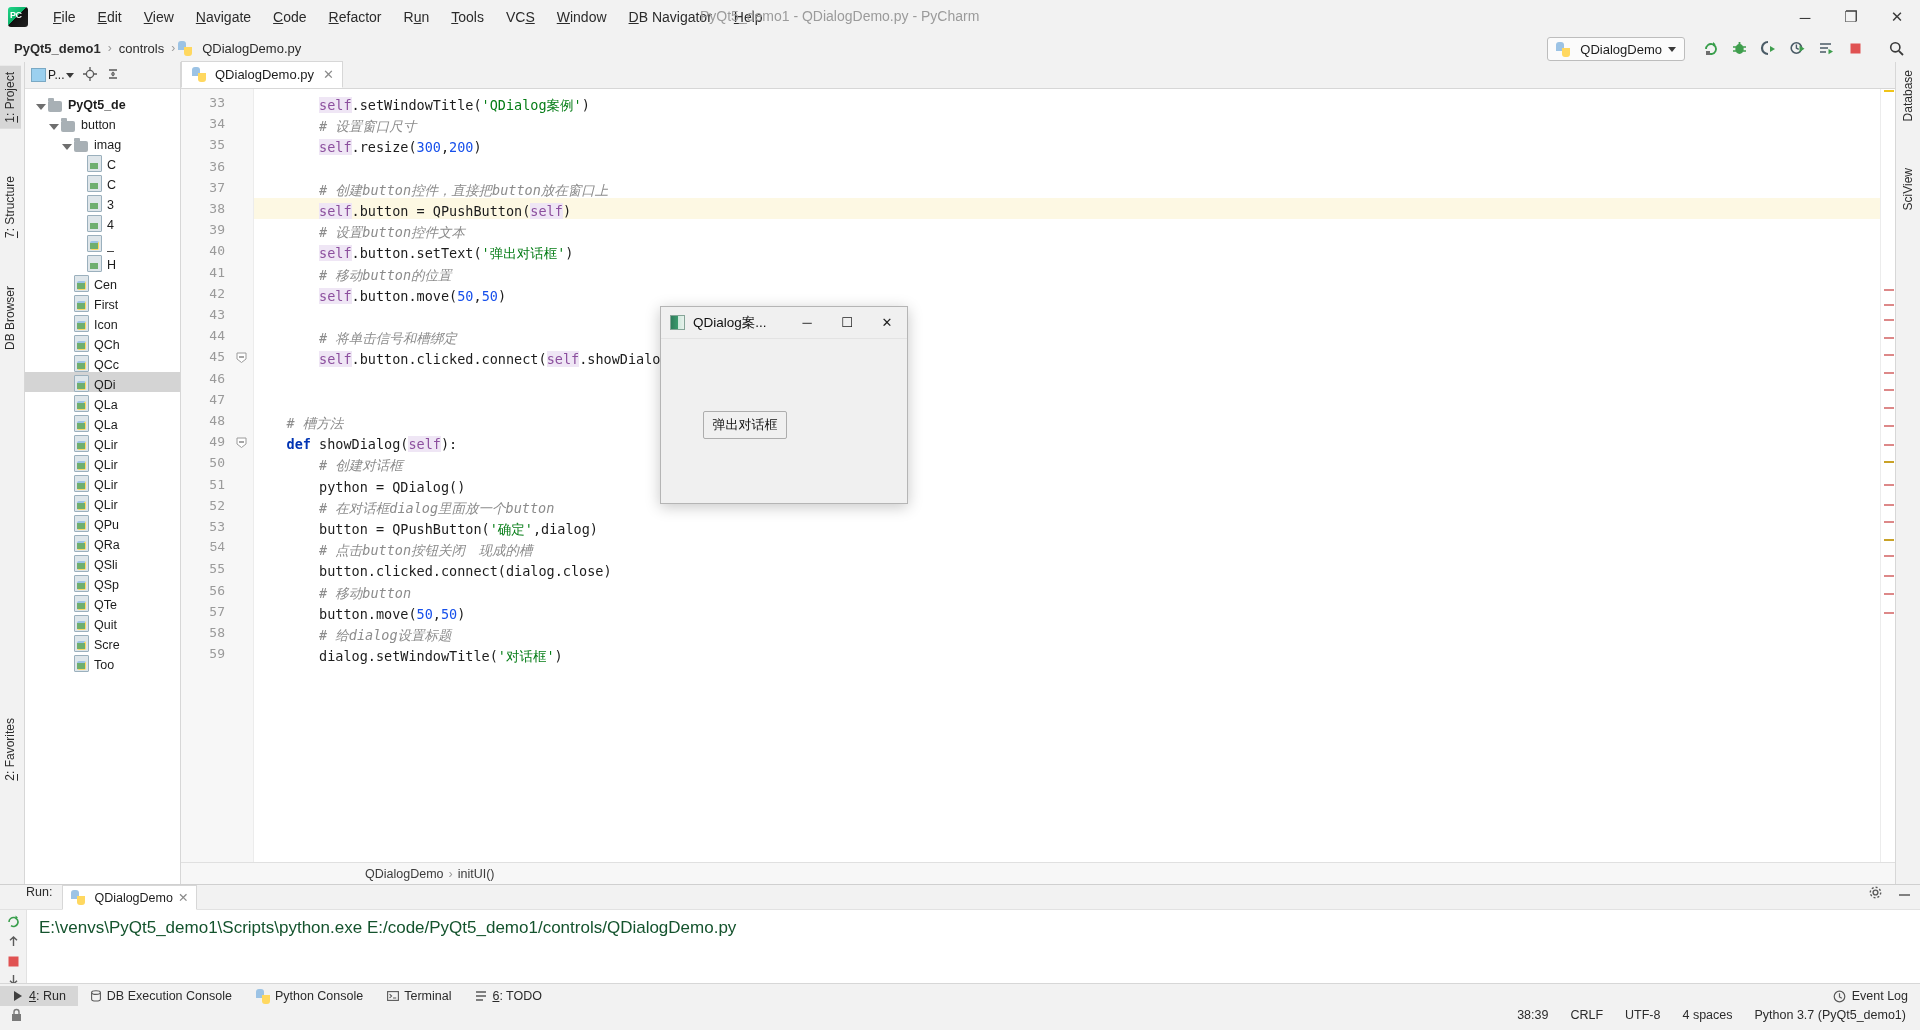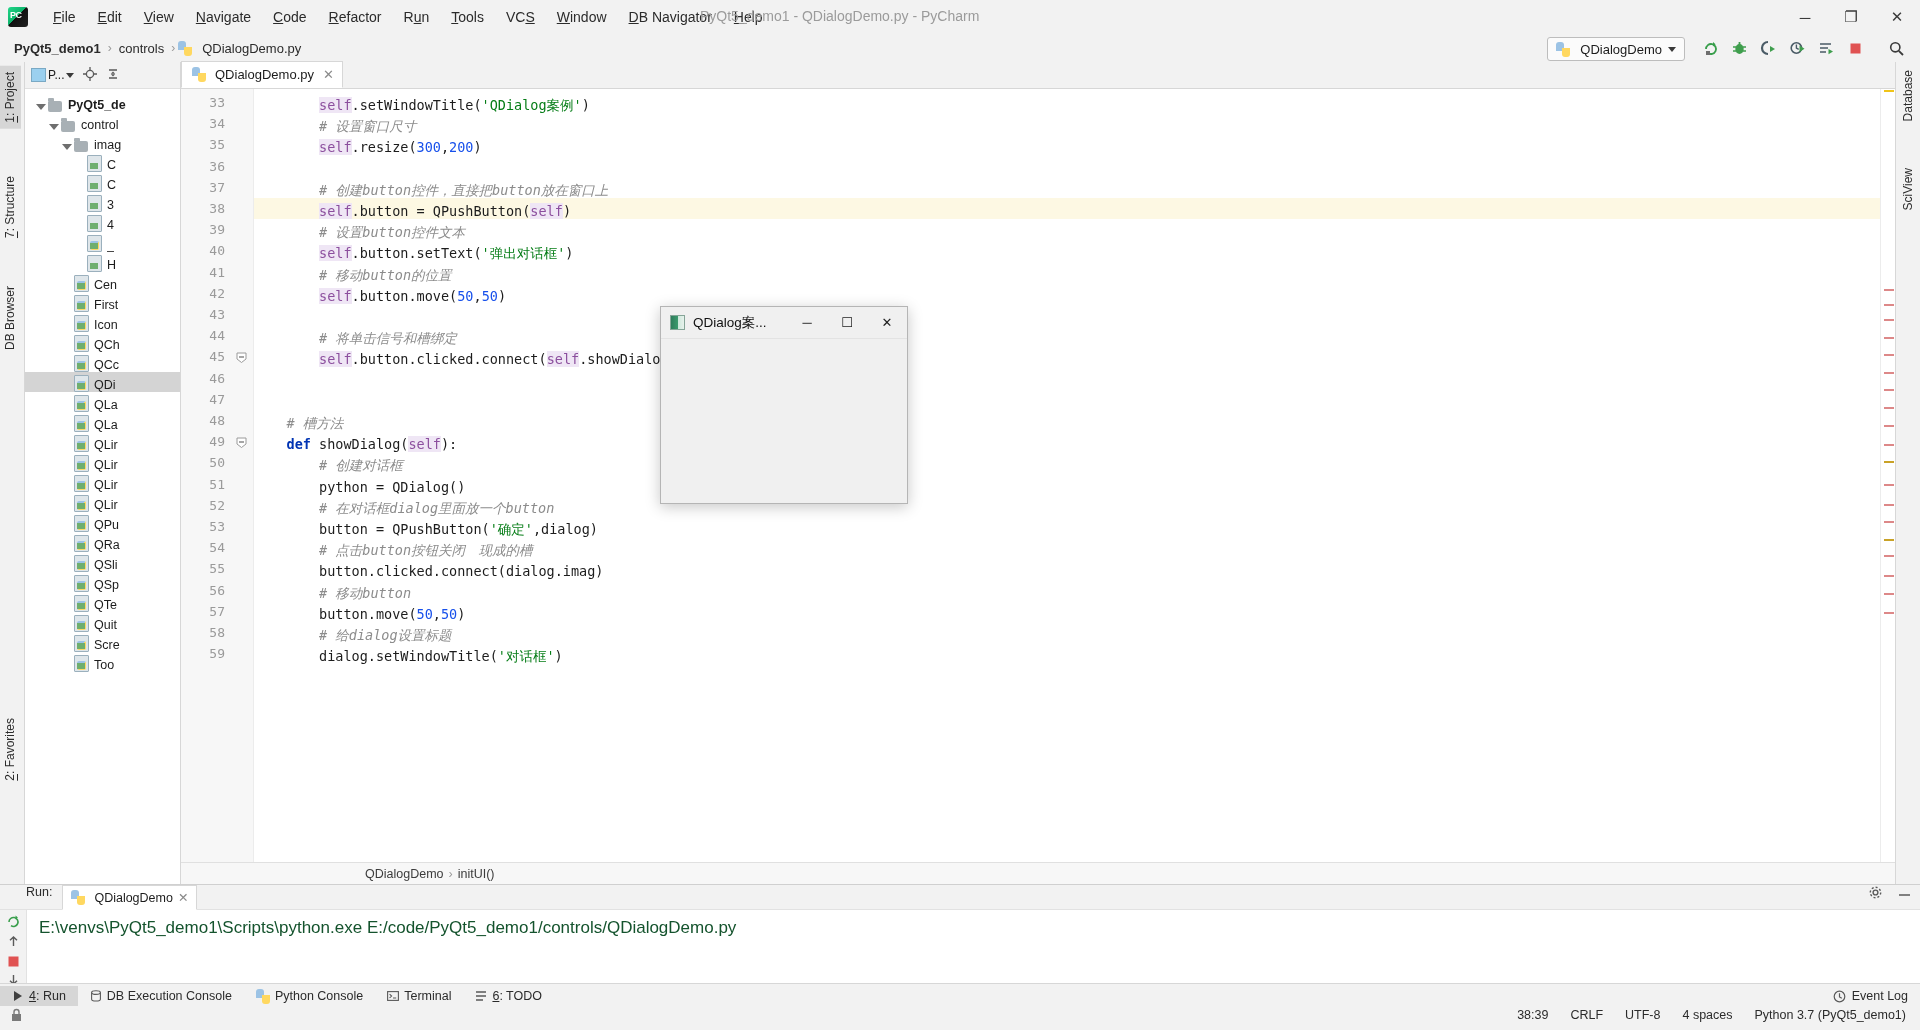--- a/index.html
+++ b/index.html
@@ -275,21 +275,21 @@
           <div class="trow">
             <span style="display:inline-block;width:6px"></span>
             <span class="tri open"></span>
             <span class="folderico"></span>
             <span class="tname bold">PyQt5_de</span>
           </div>
           <div class="trow">
             <span style="display:inline-block;width:19px"></span>
             <span class="tri open"></span>
             <span class="folderico"></span>
-            <span class="tname">control</span>
+            <span class="tname">button</span>
           </div>
           <div class="trow">
             <span style="display:inline-block;width:32px"></span>
             <span class="tri open"></span>
             <span class="folderico"></span>
             <span class="tname">imag</span>
           </div>
           <div class="trow">
             <span style="display:inline-block;width:45px"></span>
             <span class="tri"></span>
@@ -516,21 +516,21 @@
             <div class="gnum" style="top: 239.2px;">44</div>
             <div class="gnum" style="top: 260.4px;">45</div>
             <div class="gnum" style="top: 281.6px;">46</div>
             <div class="gnum" style="top: 302.8px;">47</div>
             <div class="gnum" style="top: 324px;">48</div>
             <div class="gnum" style="top: 345.2px;">49</div>
             <div class="gnum" style="top: 366.4px;">50</div>
             <div class="gnum" style="top: 387.6px;">51</div>
             <div class="gnum" style="top: 408.8px;">52</div>
             <div class="gnum" style="top: 430px;">53</div>
-            <div class="gnum" style="top: 451.2px;">54</div>
+            <div class="gnum" style="top: 451.2px; font-family: Liberation Mono, monospace;">54</div>
             <div class="gnum" style="top: 472.4px;">55</div>
             <div class="gnum" style="top: 493.6px;">56</div>
             <div class="gnum" style="top: 514.8px;">57</div>
             <div class="gnum" style="top: 536px;">58</div>
             <div class="gnum" style="top: 557.2px;">59</div>
             <div class="foldmark" style="top: 262.4px;"><svg width="11" height="11" viewBox="0 0 11 11">
                 <path d="M1 1h9v6l-4.5 3.5L1 7z" fill="#fff" stroke="#9a9a9a" stroke-width="1"></path>
                 <path d="M3 5h5" stroke="#6a6a6a" stroke-width="1.2"></path>
               </svg></div>
             <div class="foldmark" style="top: 347.2px;"><svg width="11" height="11" viewBox="0 0 11 11">
@@ -555,21 +555,21 @@
             <div class="cl" style="top: 260.4px;">        <span class="self">self</span>.button.clicked.connect(<span class="self">self</span>.showDialog)</div>
             <div class="cl" style="top: 281.6px;"></div>
             <div class="cl" style="top: 302.8px;"></div>
             <div class="cl" style="top: 324px;">    <span class="cm"># 槽方法</span></div>
             <div class="cl" style="top: 345.2px;">    <span class="kw">def</span> showDialog(<span class="self">self</span>):</div>
             <div class="cl" style="top: 366.4px;">        <span class="cm"># 创建对话框</span></div>
             <div class="cl" style="top: 387.6px;">        python = QDialog()</div>
             <div class="cl" style="top: 408.8px;">        <span class="cm"># 在对话框dialog里面放一个button</span></div>
             <div class="cl" style="top: 430px;">        button = QPushButton(<span class="str">'确定'</span>,dialog)</div>
             <div class="cl" style="top: 451.2px;">        <span class="cm"># 点击button按钮关闭　现成的槽</span></div>
-            <div class="cl" style="top: 472.4px;">        button.clicked.connect(dialog.imag)</div>
+            <div class="cl" style="top: 472.4px;">        button.clicked.connect(dialog.close)</div>
             <div class="cl" style="top: 493.6px;">        <span class="cm"># 移动button</span></div>
             <div class="cl" style="top: 514.8px;">        button.move(<span class="num">50</span>,<span class="num">50</span>)</div>
             <div class="cl" style="top: 536px;">        <span class="cm"># 给dialog设置标题</span></div>
             <div class="cl" style="top: 557.2px;">        dialog.setWindowTitle(<span class="str">'对话框'</span>)</div>
           </div>
         <div class="rgut" id="rgutHost">
             <div class="mk" style="top: 1px; background: rgb(240, 196, 25);"></div>
             <div class="mk" style="top: 200px; background: rgb(221, 136, 136);"></div>
             <div class="mk" style="top: 215px; background: rgb(221, 136, 136);"></div>
             <div class="mk" style="top: 230px; background: rgb(221, 136, 136);"></div>
@@ -612,20 +612,23 @@
   <div class="qtwin">
     <div class="qttitle">
       <span class="qticon"></span>
       <span class="qttxt">QDialog案...</span>
       <span class="qtbtns">
         <span class="qtb">─</span>
         <span class="qtb">☐</span>
         <span class="qtb">✕</span>
       </span>
     </div>
+    <div class="qtbody">
+      <div class="qtpush">弹出对话框</div>
+    </div>
   </div>
 
   <div class="runpanel">
     <div class="runhdr">
       <span class="runlbl">Run:</span>
       <span class="runtab">
         <span class="pyicon"></span>
         <span>QDialogDemo</span>
         <span class="x">✕</span>
       </span>

